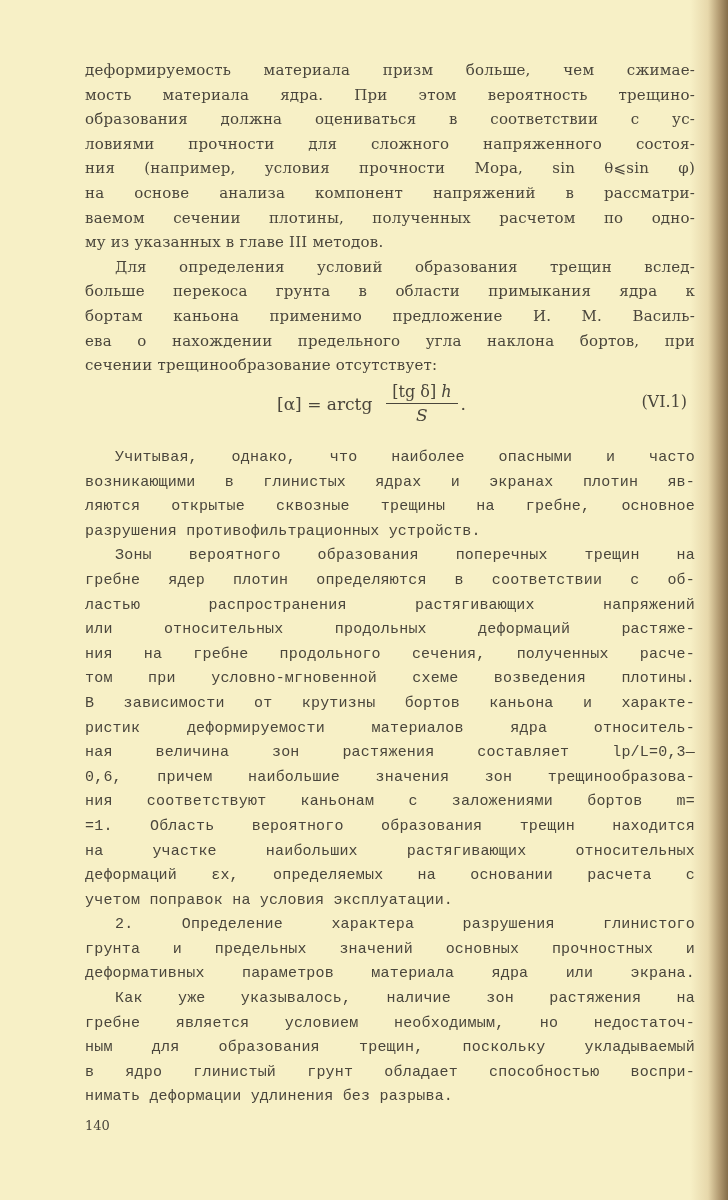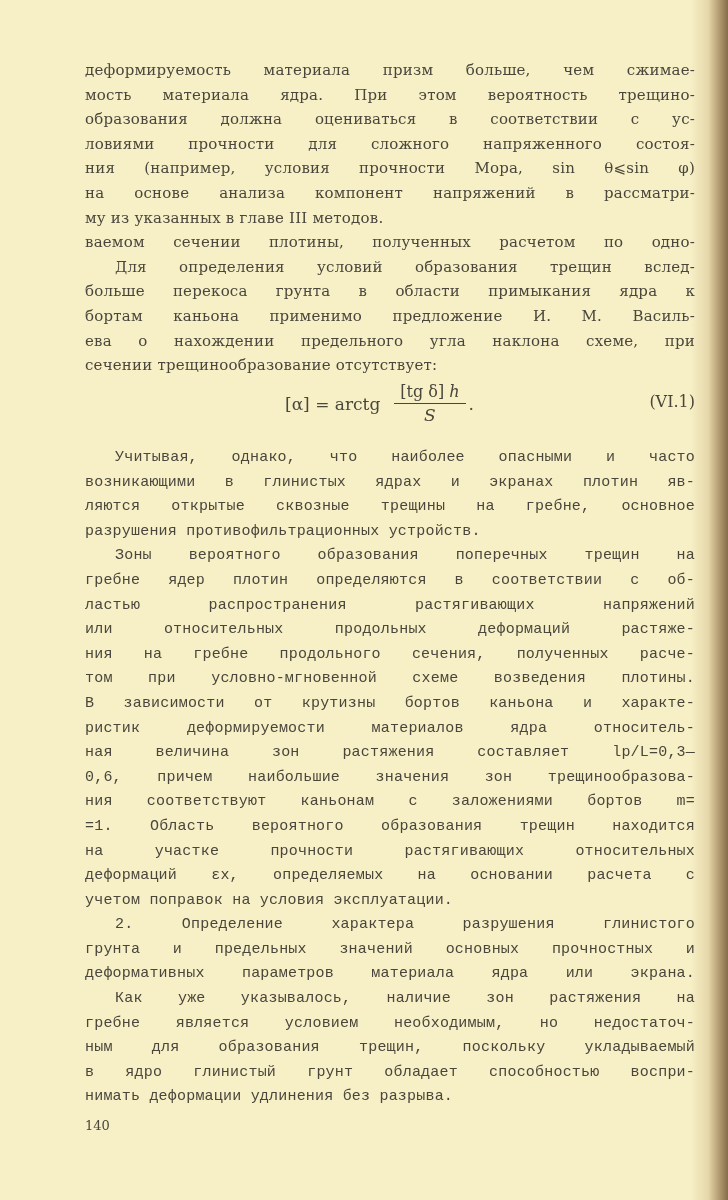--- a/index.html
+++ b/index.html
@@ -40,21 +40,21 @@
     letter-spacing: 0.2px;
   }
   .line.last {
     text-align-last: left;
   }
   .line.indent {
     padding-left: 30px;
   }
   .formula-row {
     position: absolute;
-    left: 85px;
+    left: 77px;
     width: 610px;
     top: 372px;
     height: 60px;
     font-size: 17px;
   }
   .formula {
     position: absolute;
     left: 200px;
     top: 10px;
     display: flex;
@@ -100,26 +100,26 @@
 
 <div class="page">
 
   <div class="text-block" id="block1">
       <span class="line">деформируемость материала призм больше, чем сжимае-</span>
       <span class="line">мость материала ядра. При этом вероятность трещино-</span>
       <span class="line">образования должна оцениваться в соответствии с ус-</span>
       <span class="line">ловиями прочности для сложного напряженного состоя-</span>
       <span class="line">ния (например, условия прочности Мора, sin θ⩽sin φ)</span>
       <span class="line">на основе анализа компонент напряжений в рассматри-</span>
+      <span class="line">ваемом сечении плотины, полученных расчетом по одно-</span>
       <span class="line last">му из указанных в главе III методов.</span>
-      <span class="line">ваемом сечении плотины, полученных расчетом по одно-</span>
       <span class="line indent">Для определения условий образования трещин вслед-</span>
       <span class="line">больше перекоса грунта в области примыкания ядра к</span>
       <span class="line">бортам каньона применимо предложение И. М. Василь-</span>
-      <span class="line">ева о нахождении предельного угла наклона схеме, при</span>
+      <span class="line">ева о нахождении предельного угла наклона бортов, при</span>
       <span class="line last">сечении трещинообразование отсутствует:</span>
     </div>
 
   <div class="formula-row">
     <div class="formula">
       <span class="lhs">[α] = arctg</span>
       <span class="fraction">
         <span class="num"><span>[tg δ] </span><i>h</i></span>
         <span class="den">S</span>
       </span>
@@ -138,21 +138,21 @@
       <span class="line">ластью распространения растягивающих напряжений</span>
       <span class="line">или относительных продольных деформаций растяже-</span>
       <span class="line">ния на гребне продольного сечения, полученных расче-</span>
       <span class="line">том при условно-мгновенной схеме возведения плотины.</span>
       <span class="line">В зависимости от крутизны бортов каньона и характе-</span>
       <span class="line">ристик деформируемости материалов ядра относитель-</span>
       <span class="line">ная величина зон растяжения составляет lр/L=0,3—</span>
       <span class="line">0,6, причем наибольшие значения зон трещинообразова-</span>
       <span class="line">ния соответствуют каньонам с заложениями бортов m=</span>
       <span class="line">=1. Область вероятного образования трещин находится</span>
-      <span class="line">на участке прочности растягивающих относительных</span>
+      <span class="line">на участке наибольших растягивающих относительных</span>
       <span class="line">деформаций εx, определяемых на основании расчета с</span>
       <span class="line last">учетом поправок на условия эксплуатации.</span>
       <span class="line indent">2. Определение характера разрушения глинистого</span>
       <span class="line">грунта и предельных значений основных прочностных и</span>
       <span class="line">деформативных параметров материала ядра или экрана.</span>
       <span class="line indent">Как уже указывалось, наличие зон растяжения на</span>
       <span class="line">гребне является условием необходимым, но недостаточ-</span>
       <span class="line">ным для образования трещин, поскольку укладываемый</span>
       <span class="line">в ядро глинистый грунт обладает способностью воспри-</span>
       <span class="line last">нимать деформации удлинения без разрыва.</span>

